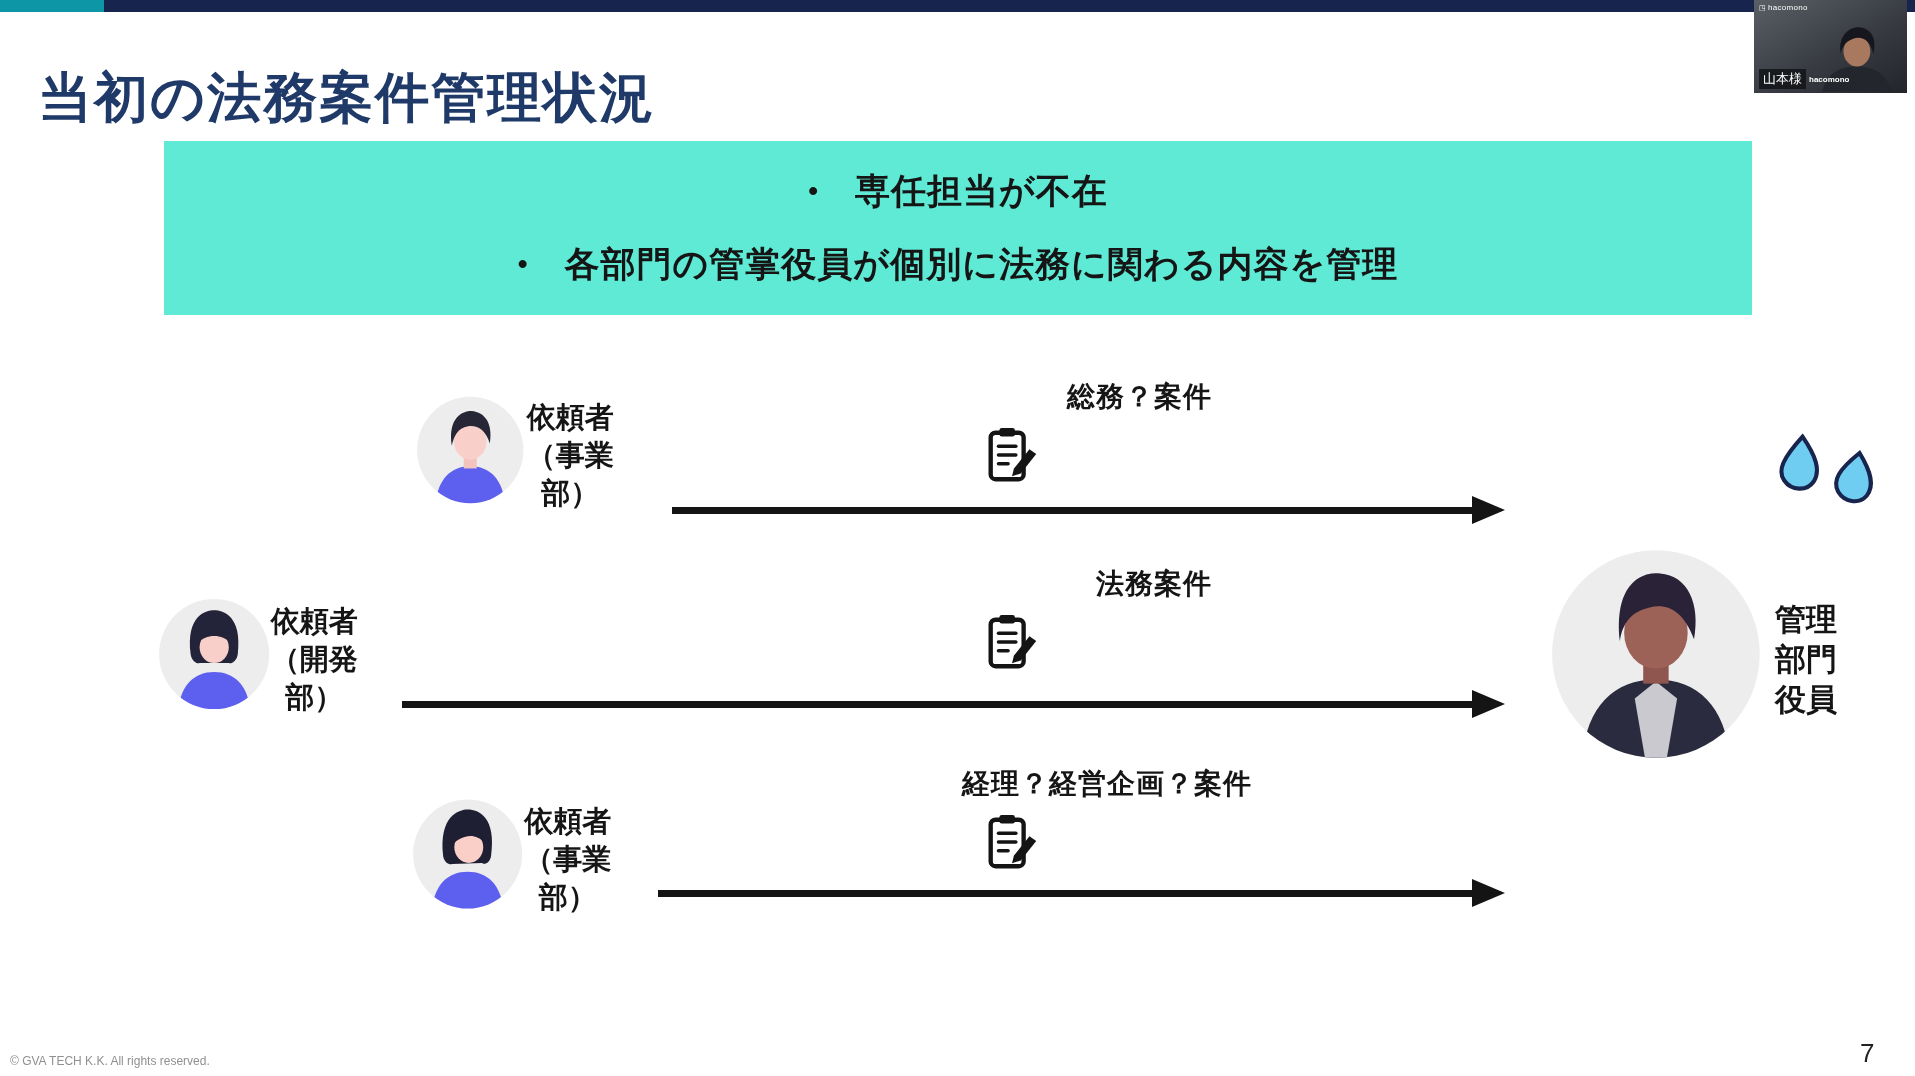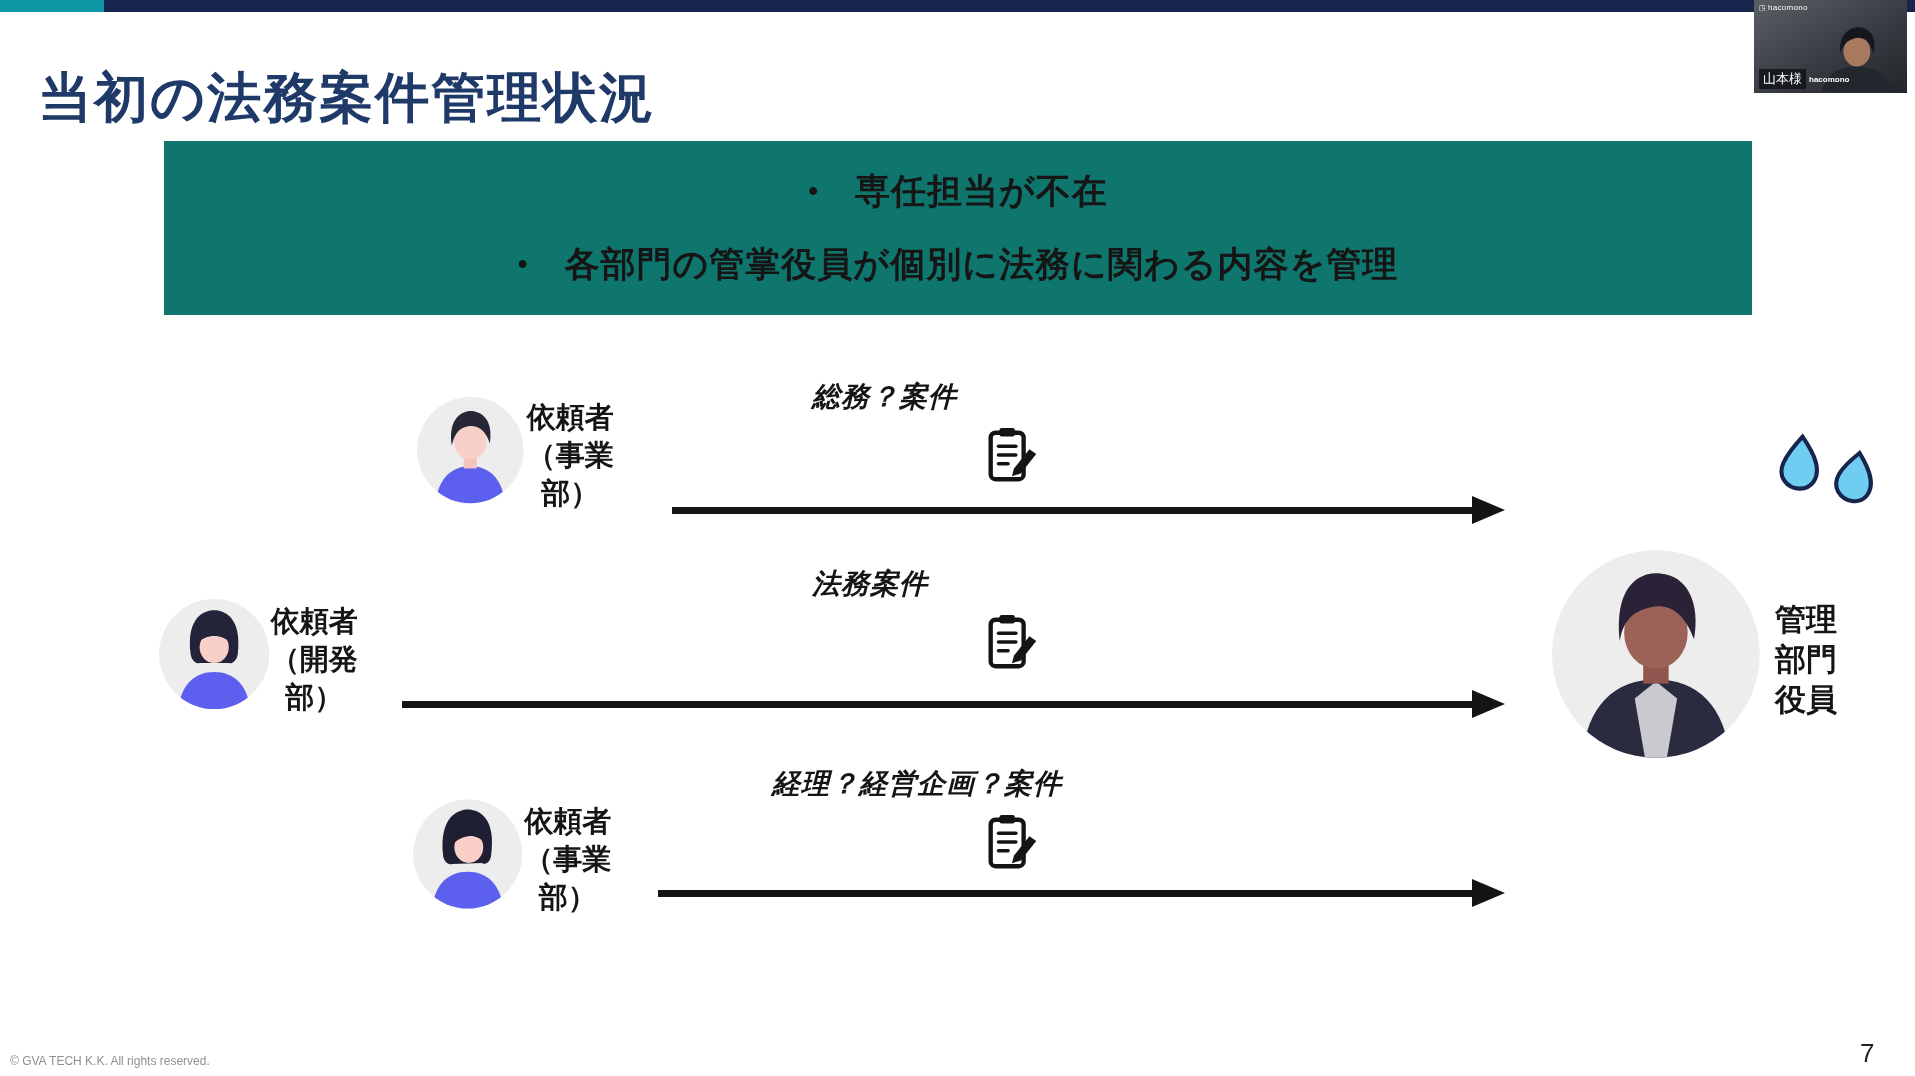--- a/index.html
+++ b/index.html
@@ -7,33 +7,33 @@
   .slide { position:relative; width:1915px; height:1076px; background:#ffffff; overflow:hidden; }
 
   
   .topbar { position:absolute; top:0; left:0; width:100%; height:12px; background:#16244e; }
   .topbar-teal { position:absolute; top:0; left:0; width:104px; height:12px; background:#0d96a5; }
 
   
   .title { position:absolute; left:38px; top:40px; font-size:54px; font-weight:800; color:#1f3a68; letter-spacing:2px;margin-top:22px; }
 
   
-  .highlight-box { position:absolute; left:164px; top:141px; width:1588px; height:174px; background:#0f766e;
+  .highlight-box { position:absolute; left:164px; top:141px; width:1588px; height:174px; background:#5eead4;
     display:flex; flex-direction:column; align-items:center; justify-content:center; gap:26px; }
   .bullet-line { font-size:35px; font-weight:700; color:#151515; letter-spacing:1px; }
   .bullet-line::before { content:"•"; font-size:28px; margin-right:36px; position:relative; top:-3px; }
 
   
   .actor { position:absolute; display:flex; flex-direction:row; align-items:center; }
   .actor svg.avatar { display:block; }
   .actor-label { margin-top:12px; font-size:29px; font-weight:700; color:#151515; line-height:1.3; text-align:center; }
   .exec-label { font-size:31px; }
 
   
-  .case-group { position:absolute; text-align:left;font-style:italic; }
+  .case-group { position:absolute; text-align:right; }
   .case-label { font-size:28px; font-weight:700; color:#151515; letter-spacing:1px; }
   .case-group svg { display:block; margin:8px auto 0 auto; }
 
   
   .arrow { position:absolute; height:7px; background:#141414; }
   .arrow::after { content:""; position:absolute; right:-32px; top:-11px; width:0; height:0;
     border-top:14px solid transparent; border-bottom:14px solid transparent; border-left:33px solid #141414; }
 
   
   .sweat { position:absolute; left:1772px; top:428px; }

